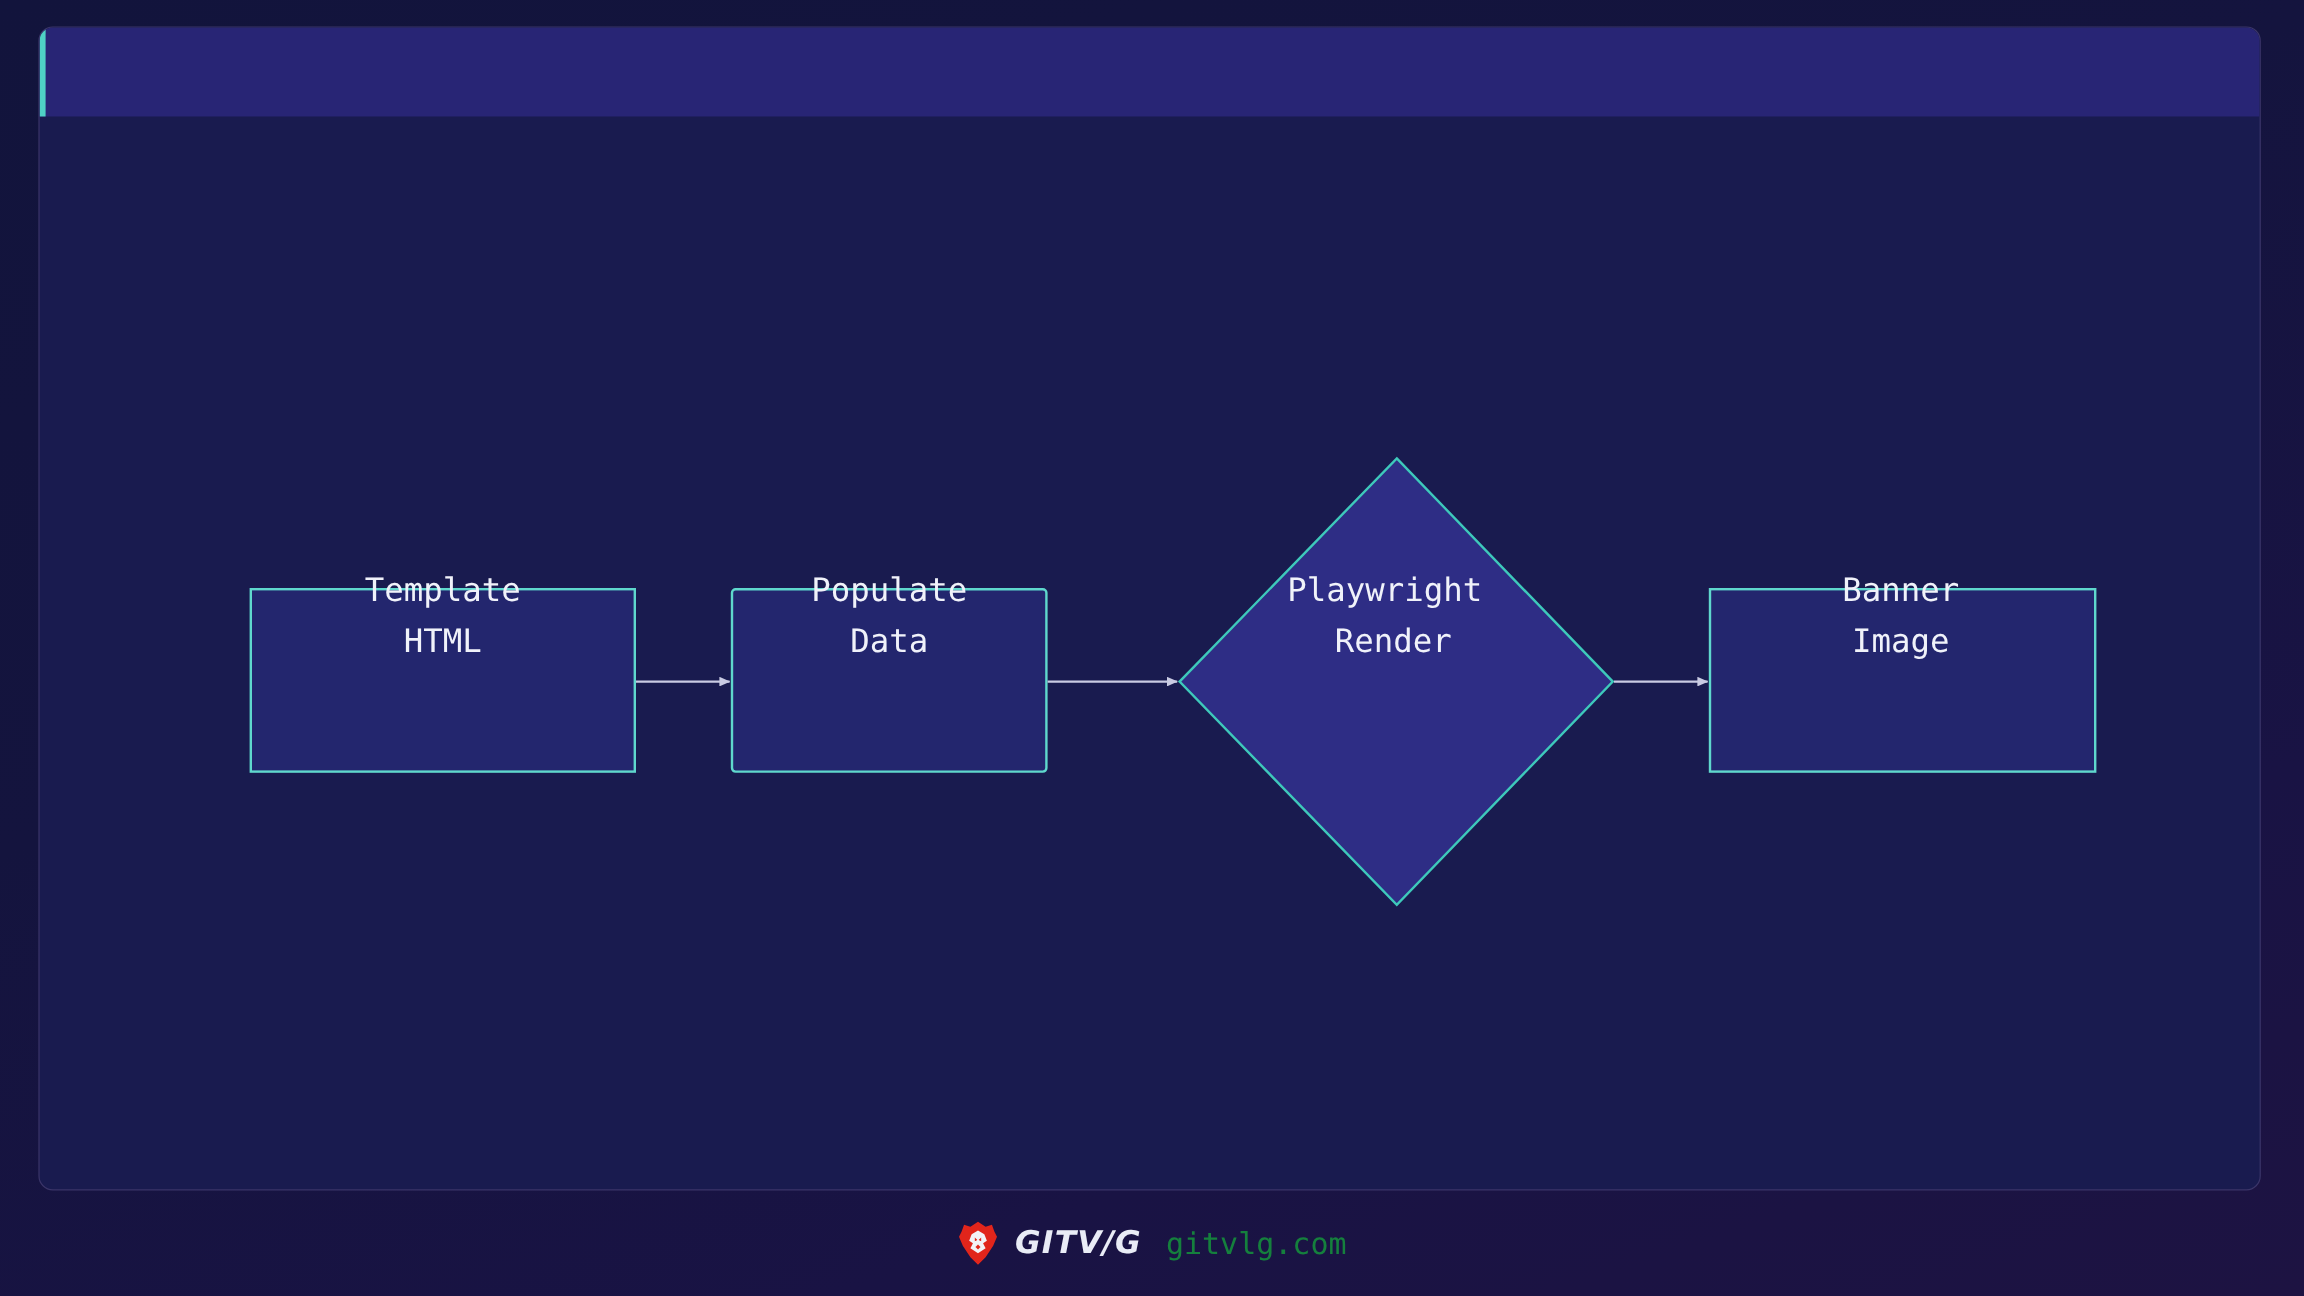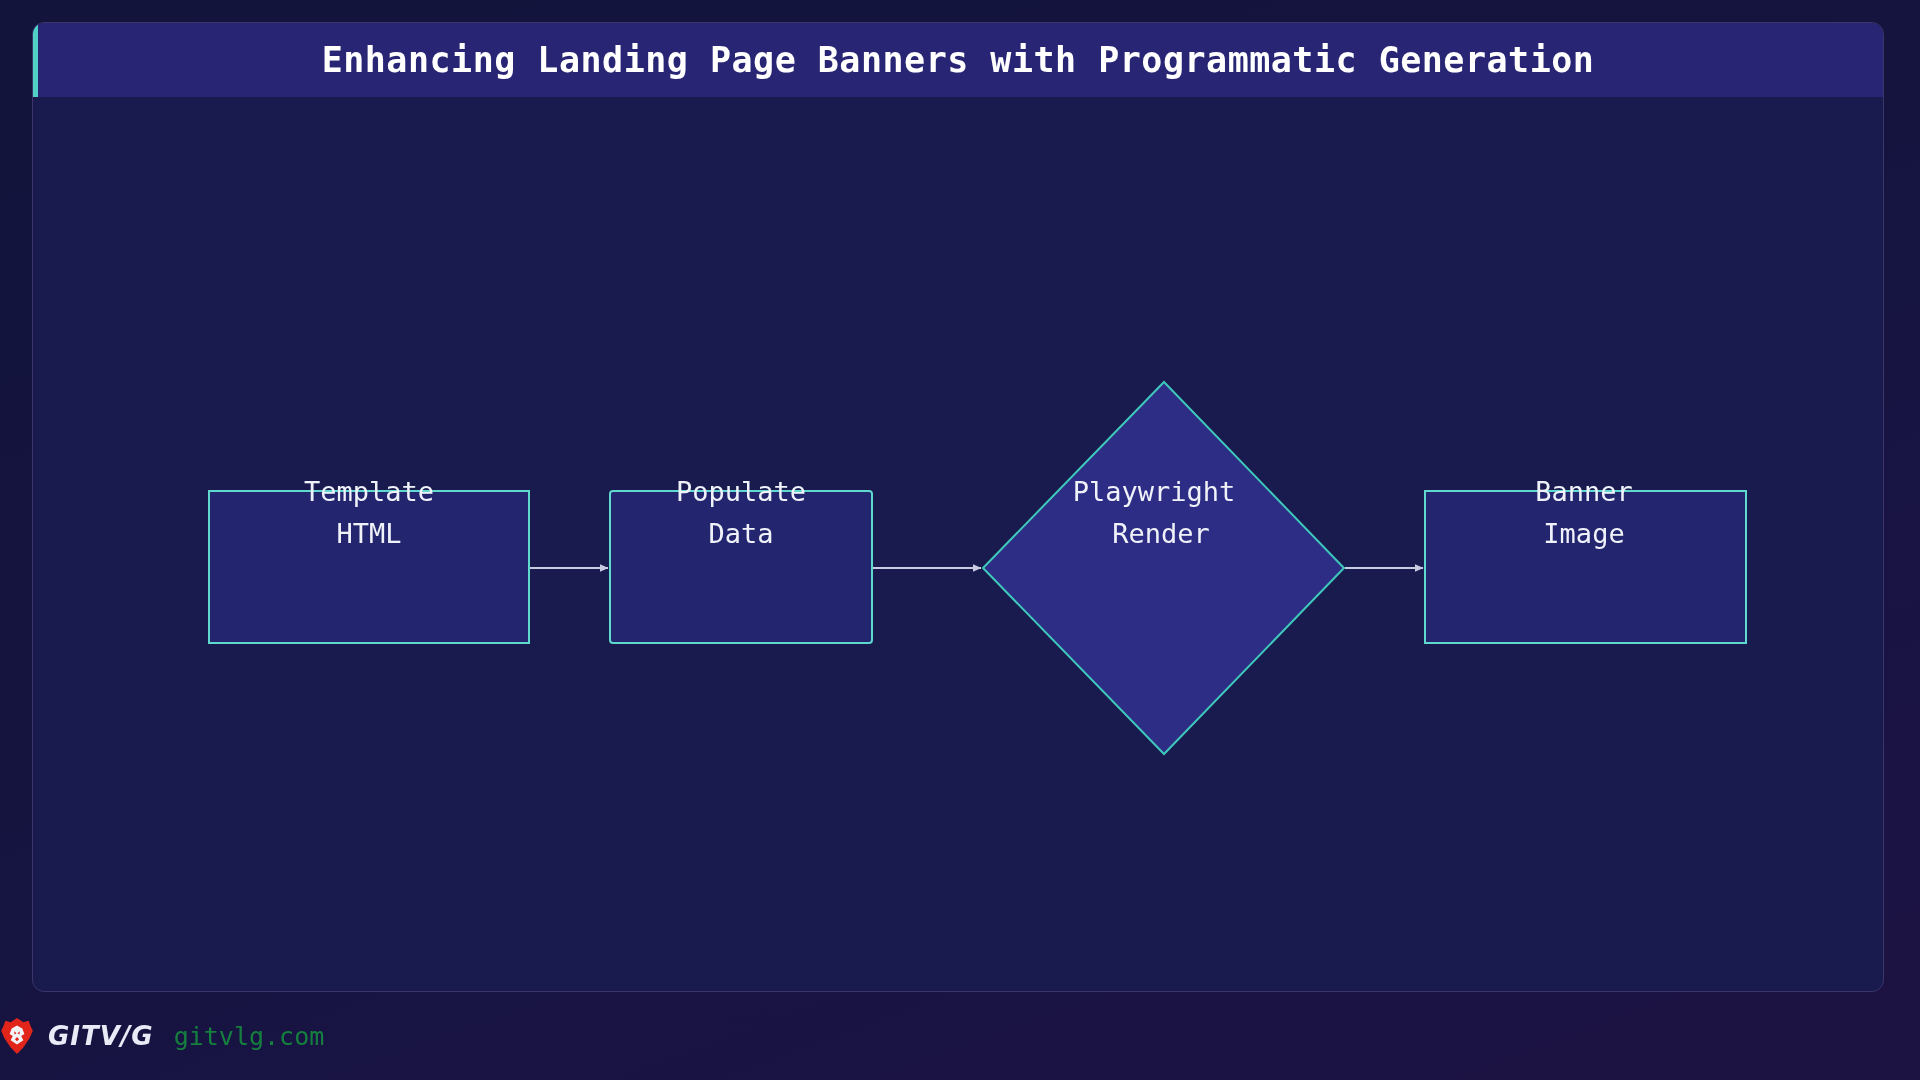--- a/index.html
+++ b/index.html
@@ -86,21 +86,21 @@
 
   
   #footer {
     position: absolute;
     left: 0;
     top: 1006px;
     width: 1920px;
     height: 60px;
     display: flex;
     align-items: center;
-    justify-content: flex-start;
+    justify-content: center;
     gap: 14px;
   }
   #brand-logo {
     width: 34px;
     height: 38px;
     display: block;
   }
   #brand-name {
     color: #e9ecf6;
     font-family: "DejaVu Sans", "Liberation Sans", sans-serif;
@@ -116,21 +116,20 @@
     margin-left: 6px;
   }
 </style>
 </head>
 <body>
 
 <div id="banner-card">
 
   <div id="header-bar">
     <div id="header-accent"></div>
-    <div id="header-title">Enhancing Landing Page Banners with Programmatic Generation</div>
   </div>
 
   <div id="diagram-area">
     <svg id="diagram-svg" width="1852" height="896" viewBox="0 0 1852 896">
 
       <defs>
         <marker id="arrowhead" markerWidth="9" markerHeight="8" refX="8.5" refY="4" orient="auto" markerUnits="userSpaceOnUse">
           <path d="M0,0 L9,4 L0,8 Z" fill="#c9cbe3"></path>
         </marker>
       </defs>

